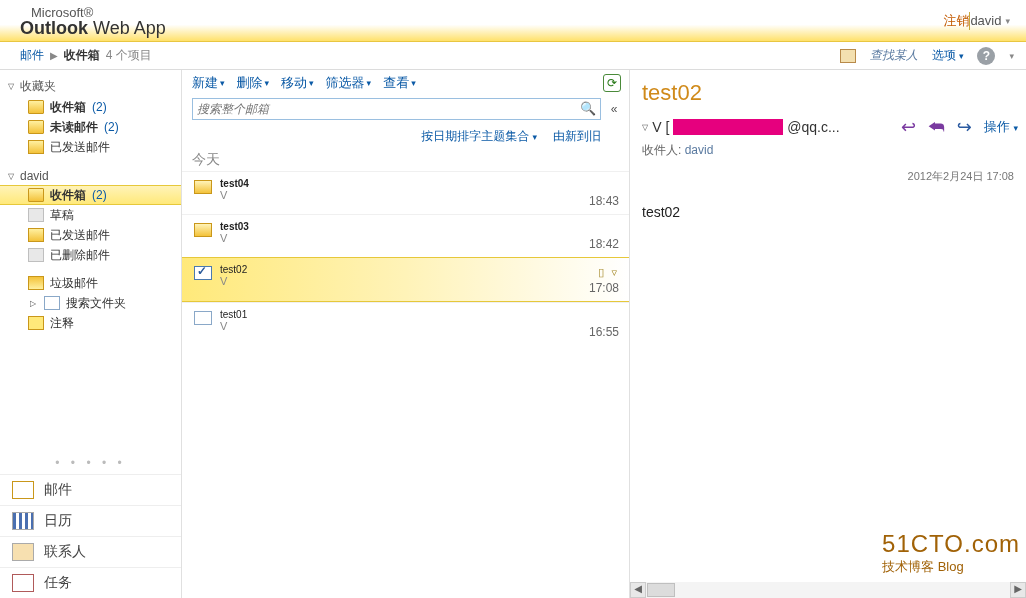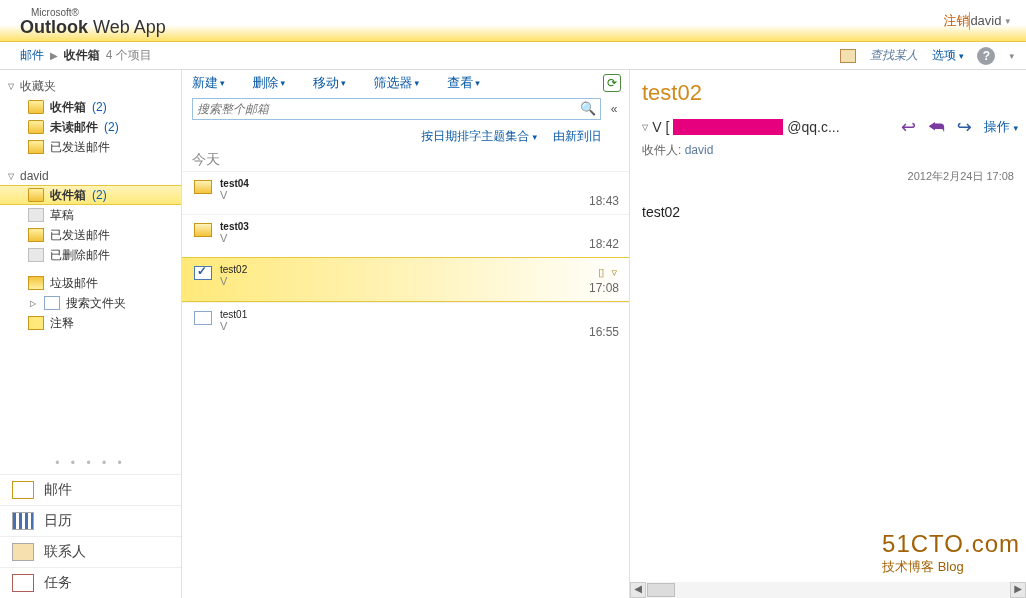--- a/index.html
+++ b/index.html
@@ -1,21 +1,21 @@
 <!DOCTYPE html>
 <html><head>
 <meta charset="utf-8">
 <style>
 * { margin: 0; padding: 0; box-sizing: border-box; font-family: "Segoe UI", Tahoma, Arial, sans-serif; }
 body { width: 1026px; height: 598px; overflow: hidden; background: #fff; font-size: 12px; color: #333; }
 
 
 .hdr { height: 42px; display: flex; align-items: center; background: linear-gradient(to bottom,#fff 0%,#fff 60%,#ffe16a 100%); border-bottom: 1px solid #e8c642; }
 .logo { padding: 2px 0 0 20px; line-height: 1; }
-.logo .ms { font-size: 10px; color: #555; padding-left: 11px; }
+.logo .ms { font-size: 13px; color: #555; padding-left: 11px; }
 .logo .owa { font-size: 18px; color: #333; }
 .logo .owa b { font-weight: 600; }
 .hdr-right { margin-left: auto; display: flex; align-items: center; padding-right: 16px; font-size: 13px; }
 .hdr-right .signout { color: #c35a00; }
 .hdr-right .user { color: #555; display: flex; align-items: center; gap: 4px; }
 .divider-v { width: 1px; height: 18px; background: #c9a93a; }
 
 
 .bcrumb { height: 28px; display: flex; align-items: center; padding: 0 12px 0 20px; border-bottom: 1px solid #dcdcdc; }
 .bcrumb .root { color: #0b5aa6; }
@@ -51,21 +51,21 @@
 .navsep { text-align: center; color: #bbb; letter-spacing: 4px; padding: 4px 0; }
 .navbtm .bigitem { display: flex; align-items: center; gap: 10px; padding: 6px 12px; font-size: 14px; color: #444; border-top: 1px solid #eee; }
 .bigitem .bico { width: 22px; height: 18px; border: 1px solid #aaa; }
 .bico.mail { background: #fff; border-color: #c9971a; }
 .bico.cal { background: repeating-linear-gradient(90deg,#4a6fb0 0 3px,#fff 3px 6px); }
 .bico.ppl { background: #f7e0b0; }
 .bico.task { background: #fff; border-color: #b05a5a; }
 
 
 .listcol { width: 448px; border-right: 1px solid #e0e0e0; display: flex; flex-direction: column; background: #fff; }
-.toolbar { display: flex; align-items: center; gap: 28px; padding: 4px 8px 2px 10px; }
+.toolbar { display: flex; align-items: center; gap: 12px; padding: 4px 8px 2px 10px; }
 .toolbar a { color: #0b5aa6; font-size: 13px; display: flex; align-items: center; gap: 2px; }
 .toolbar .sm { font-size: 9px; color: #0b5aa6; }
 .refresh { margin-left: auto; width: 18px; height: 18px; border: 1px solid #4a8a3a; border-radius: 3px; color: #2a7a1a; text-align: center; line-height: 16px; font-size: 12px; }
 .searchrow { display: flex; align-items: center; padding: 4px 8px 6px 10px; gap: 6px; }
 .searchbox { flex: 1; height: 22px; border: 1px solid #9abfe0; display: flex; align-items: center; padding: 0 4px; }
 .searchbox input { flex: 1; border: none; outline: none; font-style: italic; color: #8899aa; font-size: 12px; }
 .mag { width: 16px; height: 16px; color: #3a6aa0; font-size: 13px; }
 .dd { width: 14px; text-align: center; color: #555; }
 .sortrow { display: flex; justify-content: flex-end; gap: 16px; padding: 2px 28px 4px 0; font-size: 12px; color: #0b5aa6; }
 .sortrow .arrow { font-size: 9px; }

